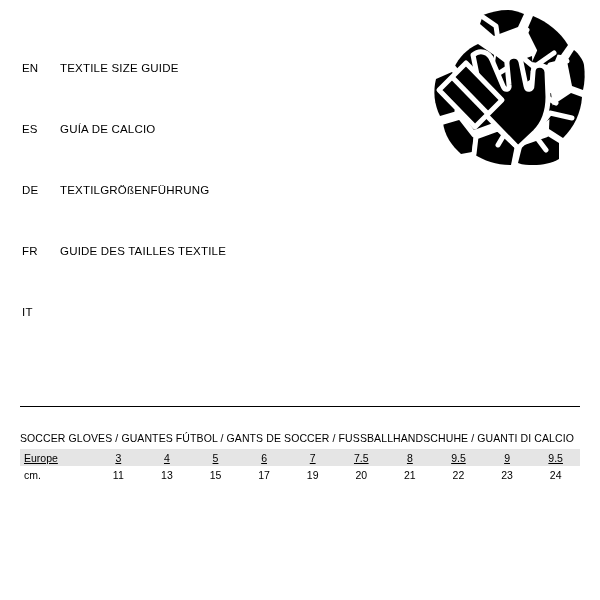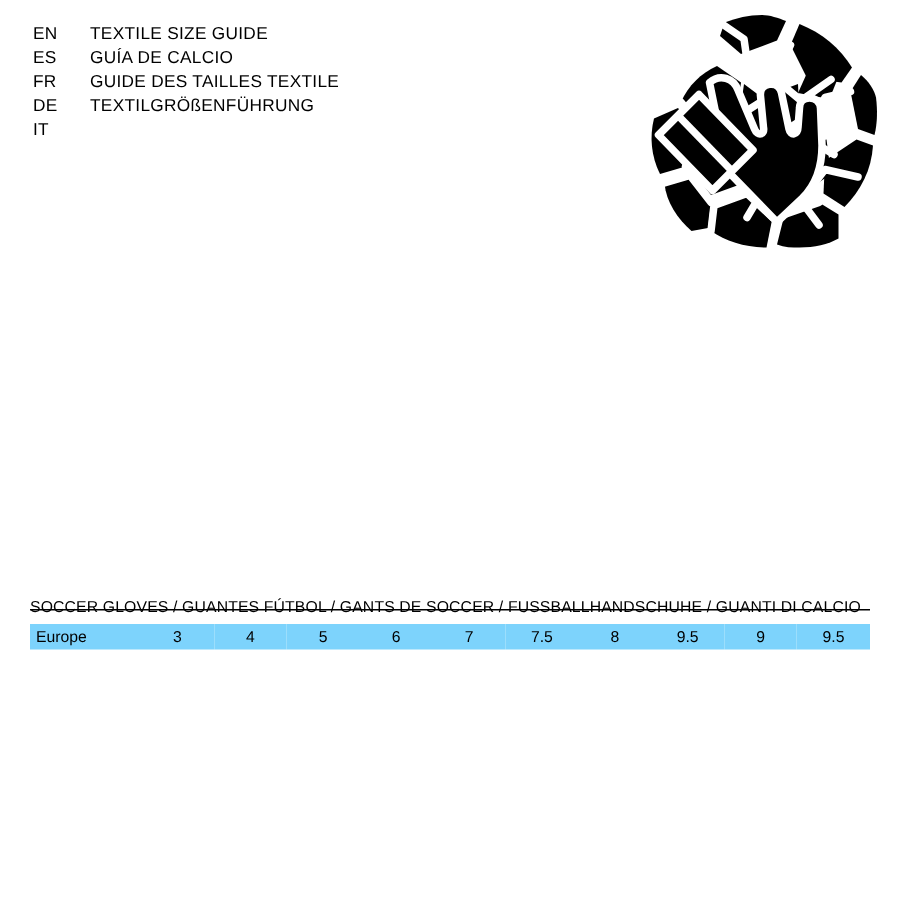--- a/index.html
+++ b/index.html
@@ -25,20 +25,21 @@
     flex-direction: column;
     gap: 1px;
   }
   .legend-row {
     display: flex;
     align-items: flex-start;
     font-size: 11.5px;
     letter-spacing: 0.2px;
     line-height: 15px;
     white-space: nowrap;
+    margin-top: 45px;
   }
   .legend-code {
     width: 38px;
     flex: 0 0 38px;
   }
   .legend-text {
     font-weight: normal;
   }
 
   
@@ -47,21 +48,21 @@
     top: 6px;
     left: 396px;
     width: 190px;
     height: 190px;
   }
 
   
   .table-wrap {
     position: absolute;
     left: 20px;
-    top: 399px;
+    top: 432px;
     width: 560px;
   }
   .table-title {
     font-size: 10.5px;
     letter-spacing: 0.1px;
     padding-bottom: 5px;
     white-space: nowrap;
   }
   table.size-table {
     border-collapse: collapse;
@@ -70,21 +71,22 @@
   }
   table.size-table td {
     font-size: 10.5px;
     height: 17px;
     padding: 0;
     text-align: center;
     vertical-align: middle;
     color: #000;
   }
   table.size-table tr.shaded td {
-    background: #7dd3fc;
+    background: #e5e5e5;
+    text-decoration: underline;
   }
   table.size-table td.rowlabel {
     text-align: left;
     padding-left: 4px;
     width: 70px;
   }
   .divider {
     position: absolute;
     left: 20px;
     top: 406px;
@@ -99,26 +101,26 @@
 <div class="legend">
   <div class="legend-row">
     <span class="legend-code">EN</span>
     <span class="legend-text">TEXTILE SIZE GUIDE</span>
   </div>
   <div class="legend-row">
     <span class="legend-code">ES</span>
     <span class="legend-text">GUÍA DE CALCIO</span>
   </div>
   <div class="legend-row">
+    <span class="legend-code">DE</span>
+    <span class="legend-text">TEXTILGRÖßENFÜHRUNG</span>
+  </div>
+  <div class="legend-row">
     <span class="legend-code">FR</span>
     <span class="legend-text">GUIDE DES TAILLES TEXTILE</span>
-  </div>
-  <div class="legend-row">
-    <span class="legend-code">DE</span>
-    <span class="legend-text">TEXTILGRÖßENFÜHRUNG</span>
   </div>
   <div class="legend-row">
     <span class="legend-code">IT</span>
   </div>
 </div>
 
 <div class="illustration">
   <svg width="190" height="190" viewBox="0 0 190 190" xmlns="http://www.w3.org/2000/svg" aria-hidden="true">
     <g fill="#000000">
 
@@ -163,15 +165,28 @@
         <td>4</td>
         <td>5</td>
         <td>6</td>
         <td>7</td>
         <td>7.5</td>
         <td>8</td>
         <td>9.5</td>
         <td>9</td>
         <td>9.5</td>
       </tr>
+      <tr>
+        <td class="rowlabel">cm.</td>
+        <td>11</td>
+        <td>13</td>
+        <td>15</td>
+        <td>17</td>
+        <td>19</td>
+        <td>20</td>
+        <td>21</td>
+        <td>22</td>
+        <td>23</td>
+        <td>24</td>
+      </tr>
     </tbody>
   </table>
 </div>
 
 </body></html>

